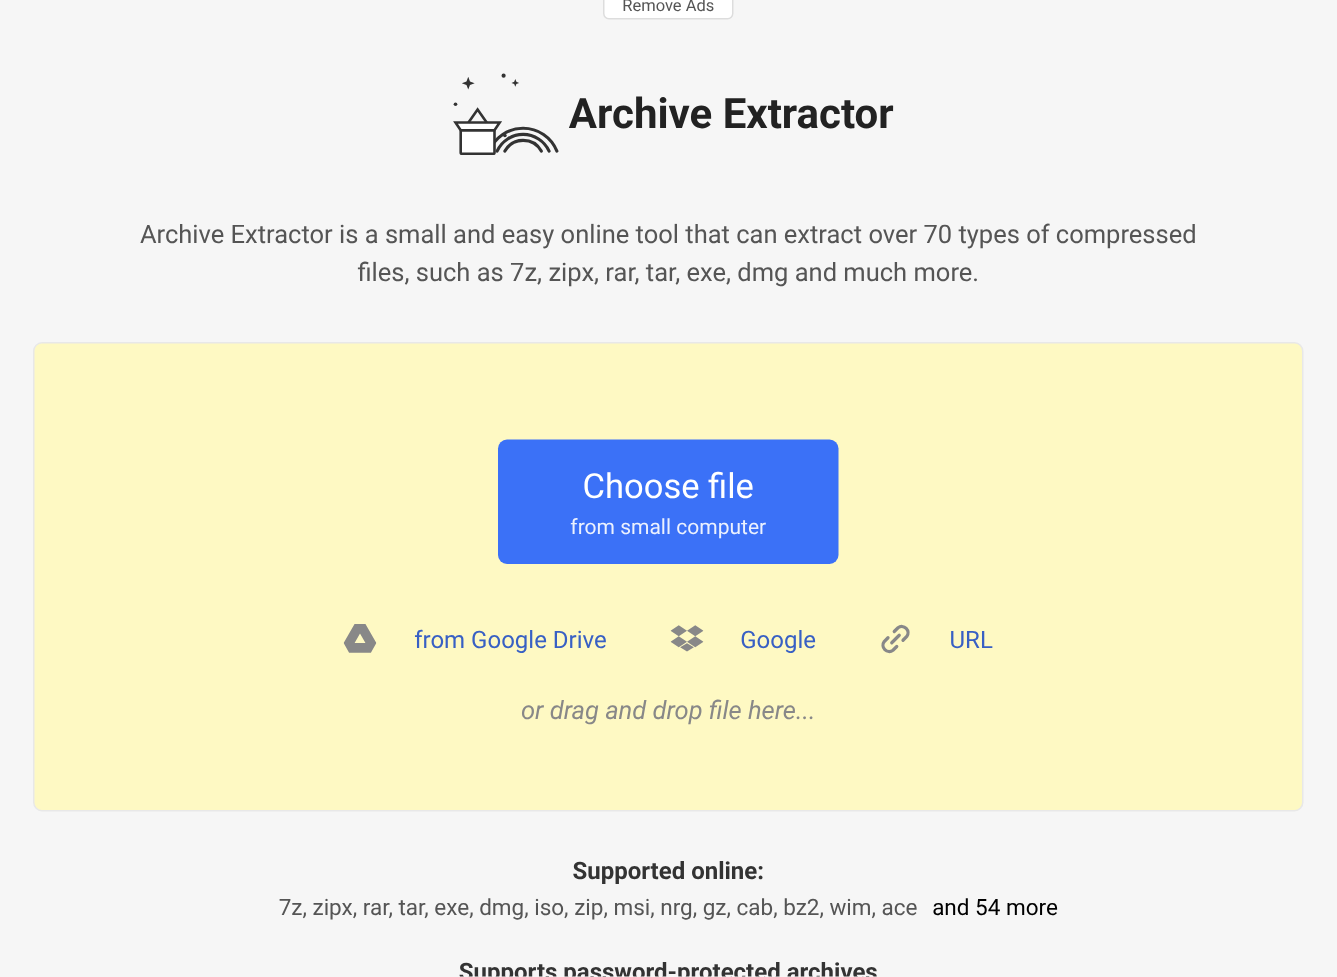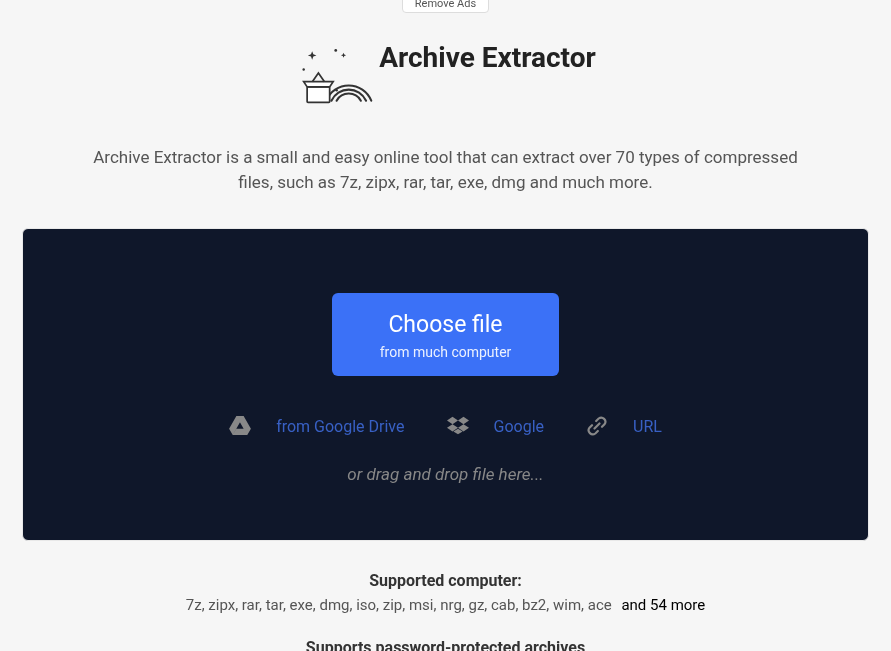--- a/index.html
+++ b/index.html
@@ -26,41 +26,42 @@
       background: #fff;
       position: relative;
       top: -6px;
     }
     .header {
       text-align: center;
       margin-top: 22px;
     }
     .logo-title {
       display: flex;
+      align-items: center;
       justify-content: center;
       gap: 6px;
     }
     .logo-svg {
       width: 78px;
       height: 64px;
     }
     .title {
       font-size: 28px;
       font-weight: 700;
       color: #222;
     }
     .description {
       margin: 36px auto 0;
       max-width: 720px;
       font-size: 17px;
       color: #555;
       line-height: 1.45;
     }
     .card {
-      background: #0f172a;
+      background: #fef9c3;
       border: 1px solid #e8e8e8;
       border-radius: 6px;
       margin: 34px 22px 0 22px;
       padding: 64px 40px 56px 40px;
       text-align: center;
     }
     .choose-btn {
       display: inline-block;
       background: #3b71f7;
       color: #fff;
@@ -160,21 +161,21 @@
       </svg>
     </span>
     <h1 class="title">Archive Extractor</h1>
   </div>
   <p class="description">Archive Extractor is a small and easy online tool that can extract over 70 types of compressed files, such as 7z, zipx, rar, tar, exe, dmg and much more.</p>
 </div>
 
 <div class="card">
   <button class="choose-btn">
     <span class="big">Choose file</span>
-    <span class="small">from much computer</span>
+    <span class="small">from small computer</span>
   </button>
 
   <div class="sources">
     <div class="source-link">
       <span class="ic">
         <svg width="22" height="20" viewBox="0 0 24 22">
             <path fill="#888" d="M8 0 L16 0 L24 14 L16 14 Z M0 14 L8 0 L12 7 L4 21 Z M4 21 L8 14 L24 14 L20 21 Z"></path>
           </svg>
       </span>
       <span>from Google Drive</span>
@@ -194,20 +195,20 @@
           </svg>
       </span>
       <span>URL</span>
     </div>
   </div>
 
   <div class="dragdrop">or drag and drop file here...</div>
 </div>
 
 <div class="footer-info">
-  <div class="heading">Supported computer:</div>
+  <div class="heading">Supported online:</div>
   <div class="formats">
     <span>7z, zipx, rar, tar, exe, dmg, iso, zip, msi, nrg, gz, cab, bz2, wim, ace</span>
     <span class="more-link">and 54 more</span>
   </div>
   <div class="line2">Supports password-protected archives</div>
 
 </div>
 
 </body></html>

